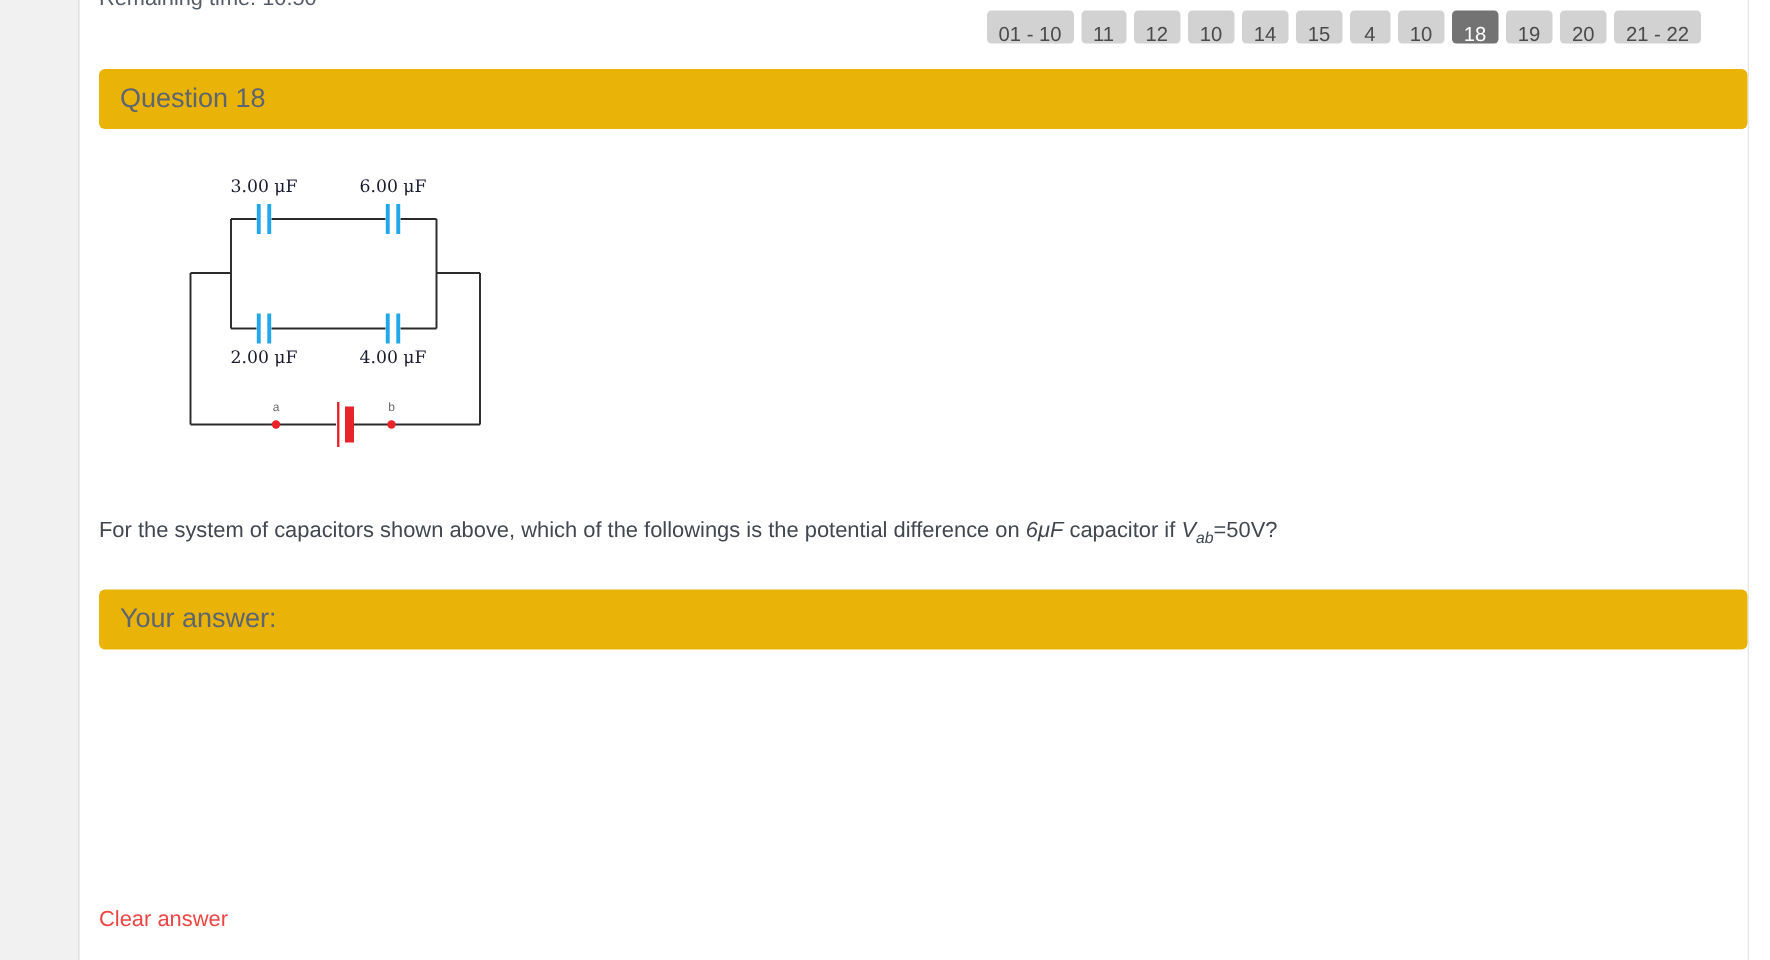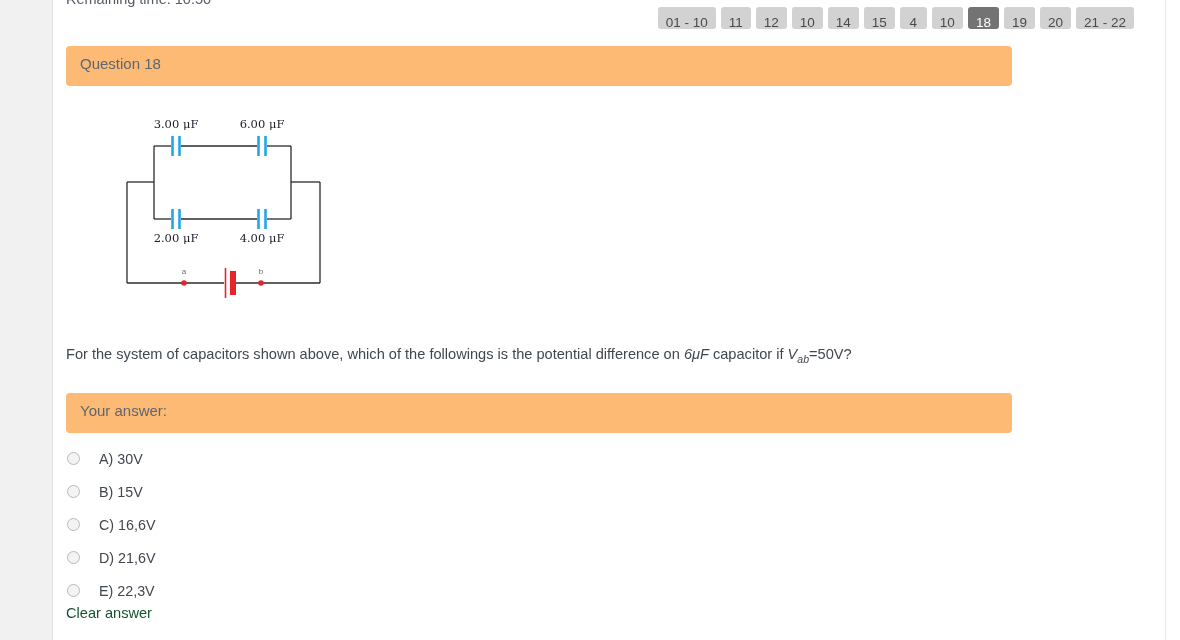--- a/index.html
+++ b/index.html
@@ -86,25 +86,25 @@
   }
   .pager-btn.active {
     background: #737373;
     color: #ffffff;
   }
 
   
   .section-bar {
     position: absolute;
     left: 12px;
-    width: 946px;
-    background: #fdba74;
+    width: 1099px;
+    background: #eab308;
     border-radius: 4px;
     color: #5d6670;
-    font-size: 15px;
+    font-size: 18px;
     padding: 9px 14px 11px 14px;
     height: 40px;
   }
   #question-header { top: 46px; }
   #answer-header   { top: 393px; }
 
   
   .figure-wrap {
     position: absolute;
     left: 70px;
@@ -159,21 +159,21 @@
   }
   .option-label {
     font-size: 14.3px;
     color: #41474f;
   }
   .clear-answer {
     position: absolute;
     left: 12px;
     top: 605px;
     font-size: 14.6px;
-    color: #14532d;
+    color: #ef4444;
     text-decoration: none;
     cursor: pointer;
   }
 
   
   .cap-label {
     font-family: "DejaVu Serif", serif;
     font-size: 11.5px;
     fill: #1b1b2e;
   }
@@ -265,39 +265,17 @@
         <text class="node-label" id="lbl-b" x="137" y="169" text-anchor="middle">b</text>
       </svg>
     </div>
 
     <div class="prompt">
       <span>For the system of capacitors shown above, which of the followings is the potential difference on </span><span class="it">6μF</span><span>  capacitor if </span><span class="it">V</span><sub>ab</sub><span>=50V?</span>
     </div>
 
     <div class="section-bar" id="answer-header">Your answer:</div>
 
-    <div class="options" id="options">
-        <div class="option-row">
-          <span class="radio"></span>
-          <span class="option-label">A) 30V</span>
-        </div>
-        <div class="option-row">
-          <span class="radio"></span>
-          <span class="option-label">B) 15V</span>
-        </div>
-        <div class="option-row">
-          <span class="radio"></span>
-          <span class="option-label">C) 16,6V</span>
-        </div>
-        <div class="option-row">
-          <span class="radio"></span>
-          <span class="option-label">D) 21,6V</span>
-        </div>
-        <div class="option-row">
-          <span class="radio"></span>
-          <span class="option-label">E) 22,3V</span>
-        </div>
-      </div>
 
     <a class="clear-answer">Clear answer</a>
 
   </div>
 </div>
 
 </body></html>

